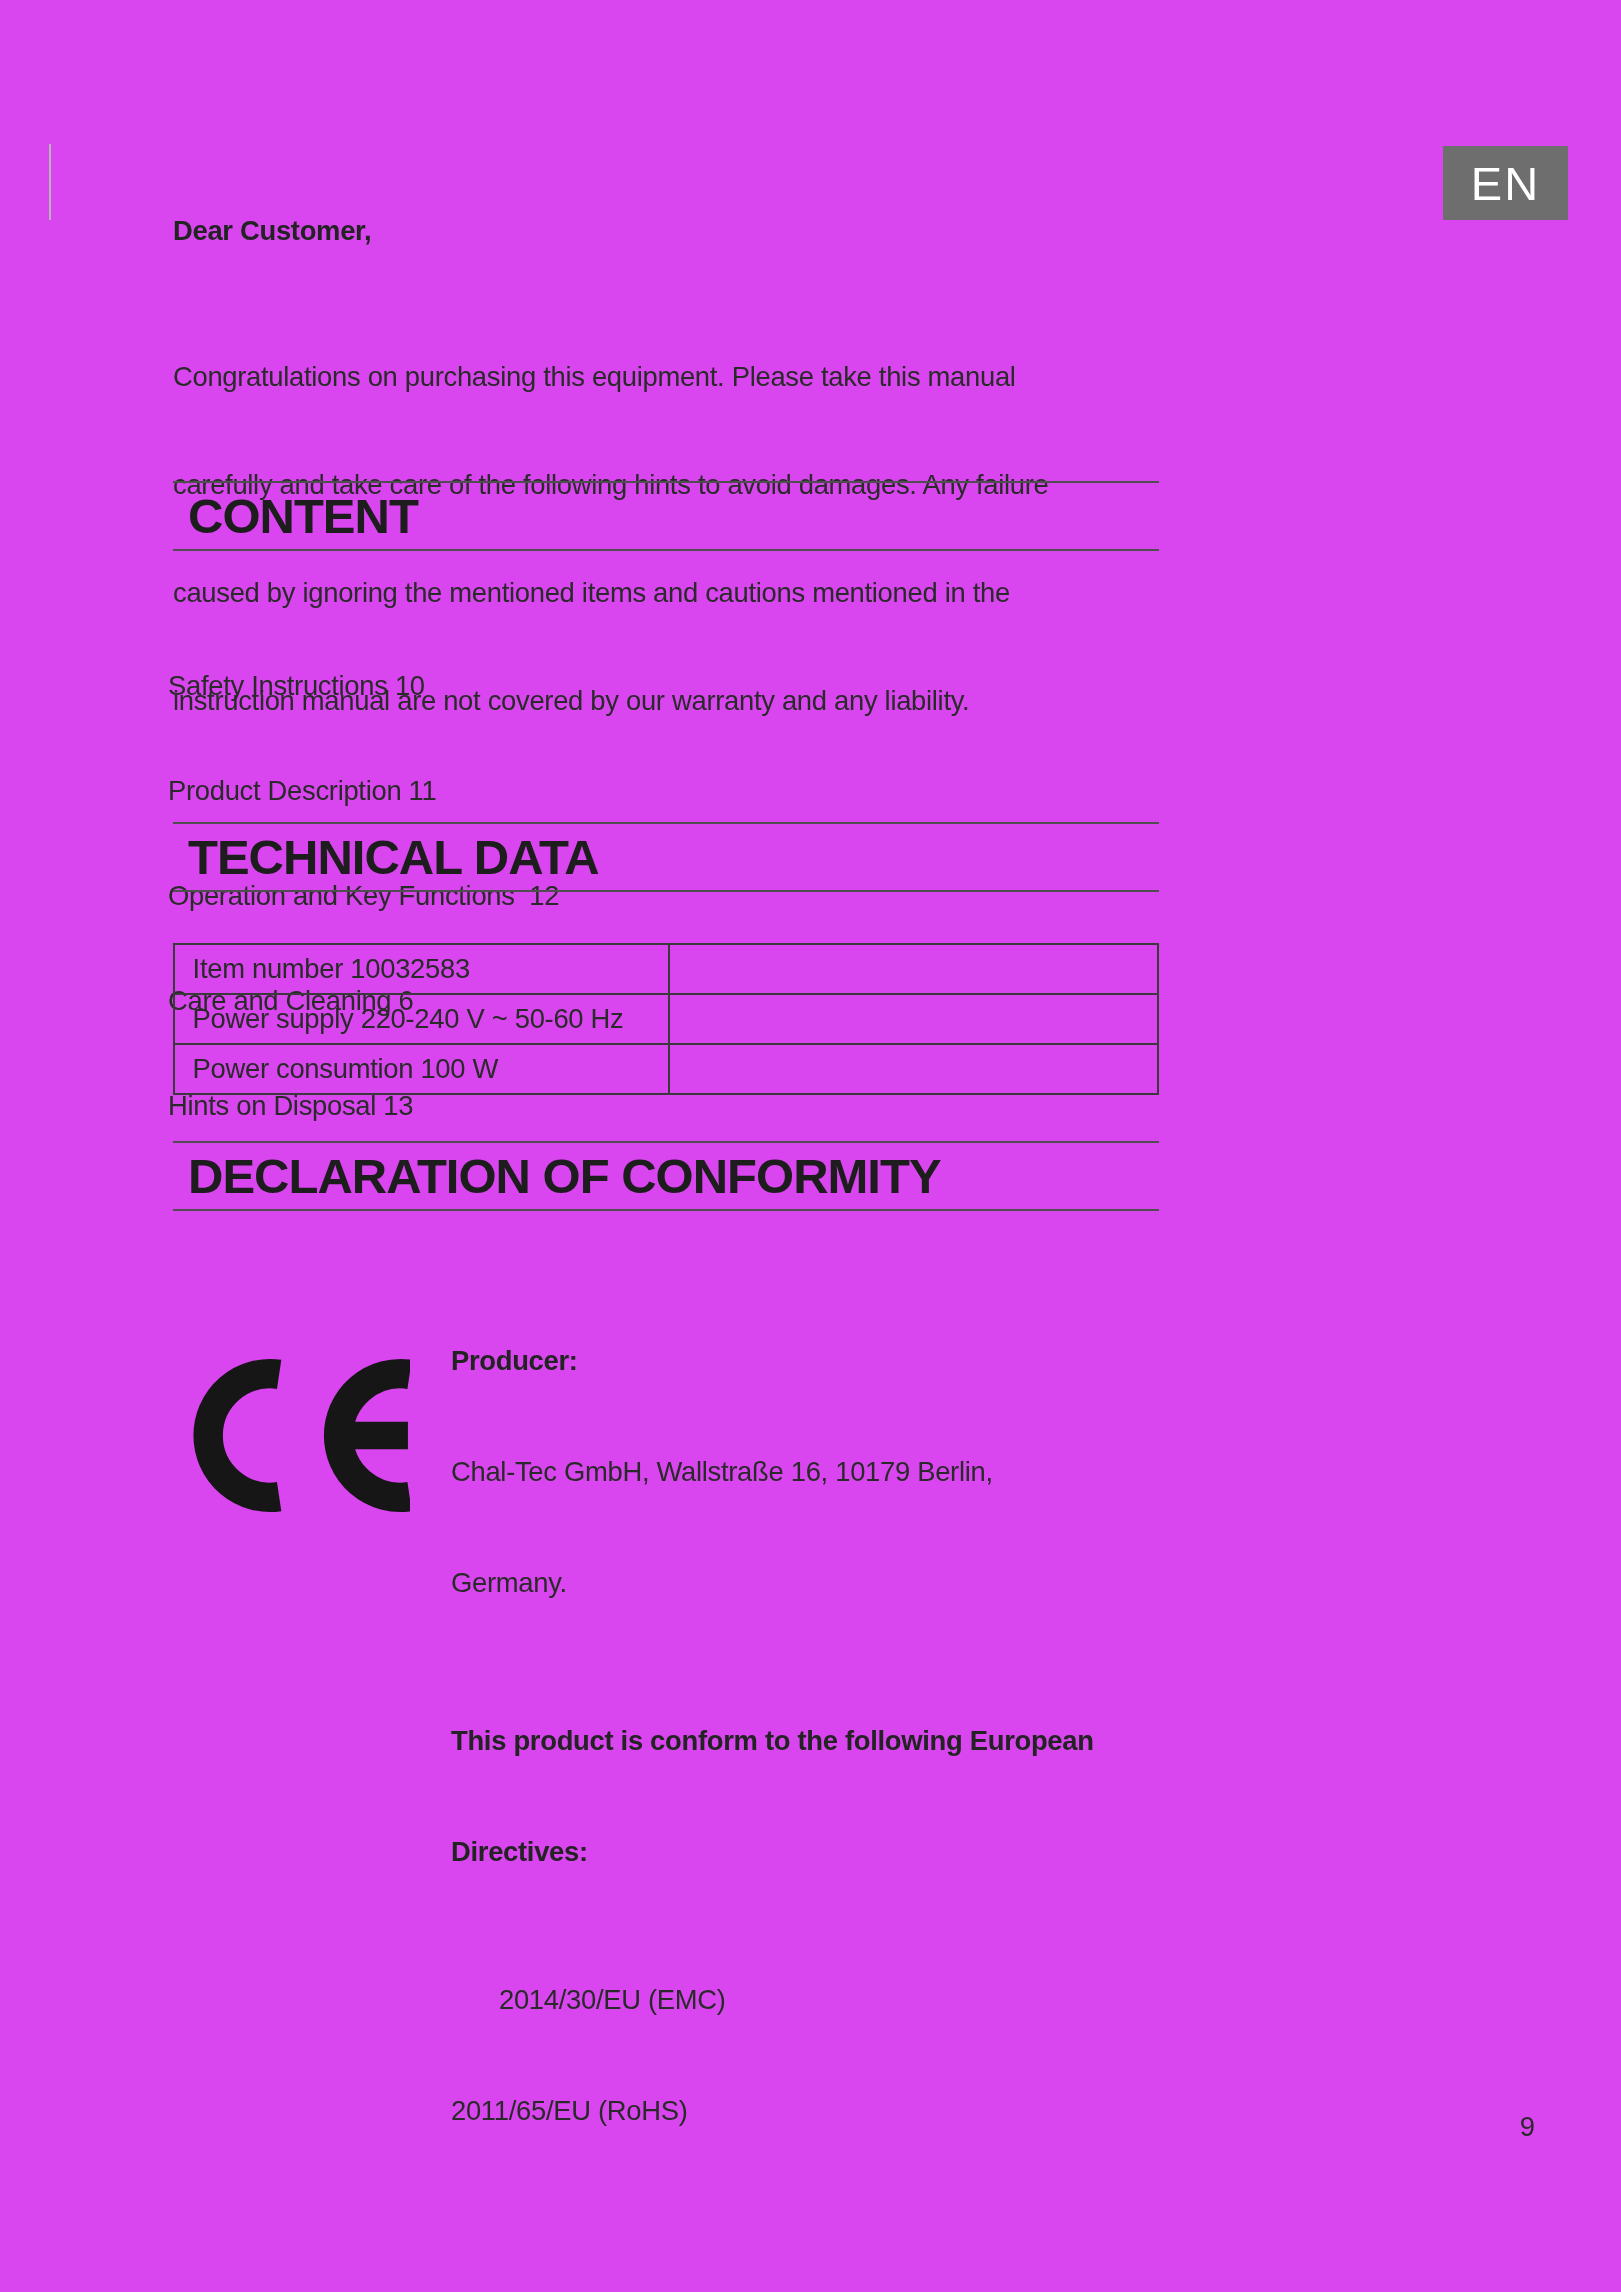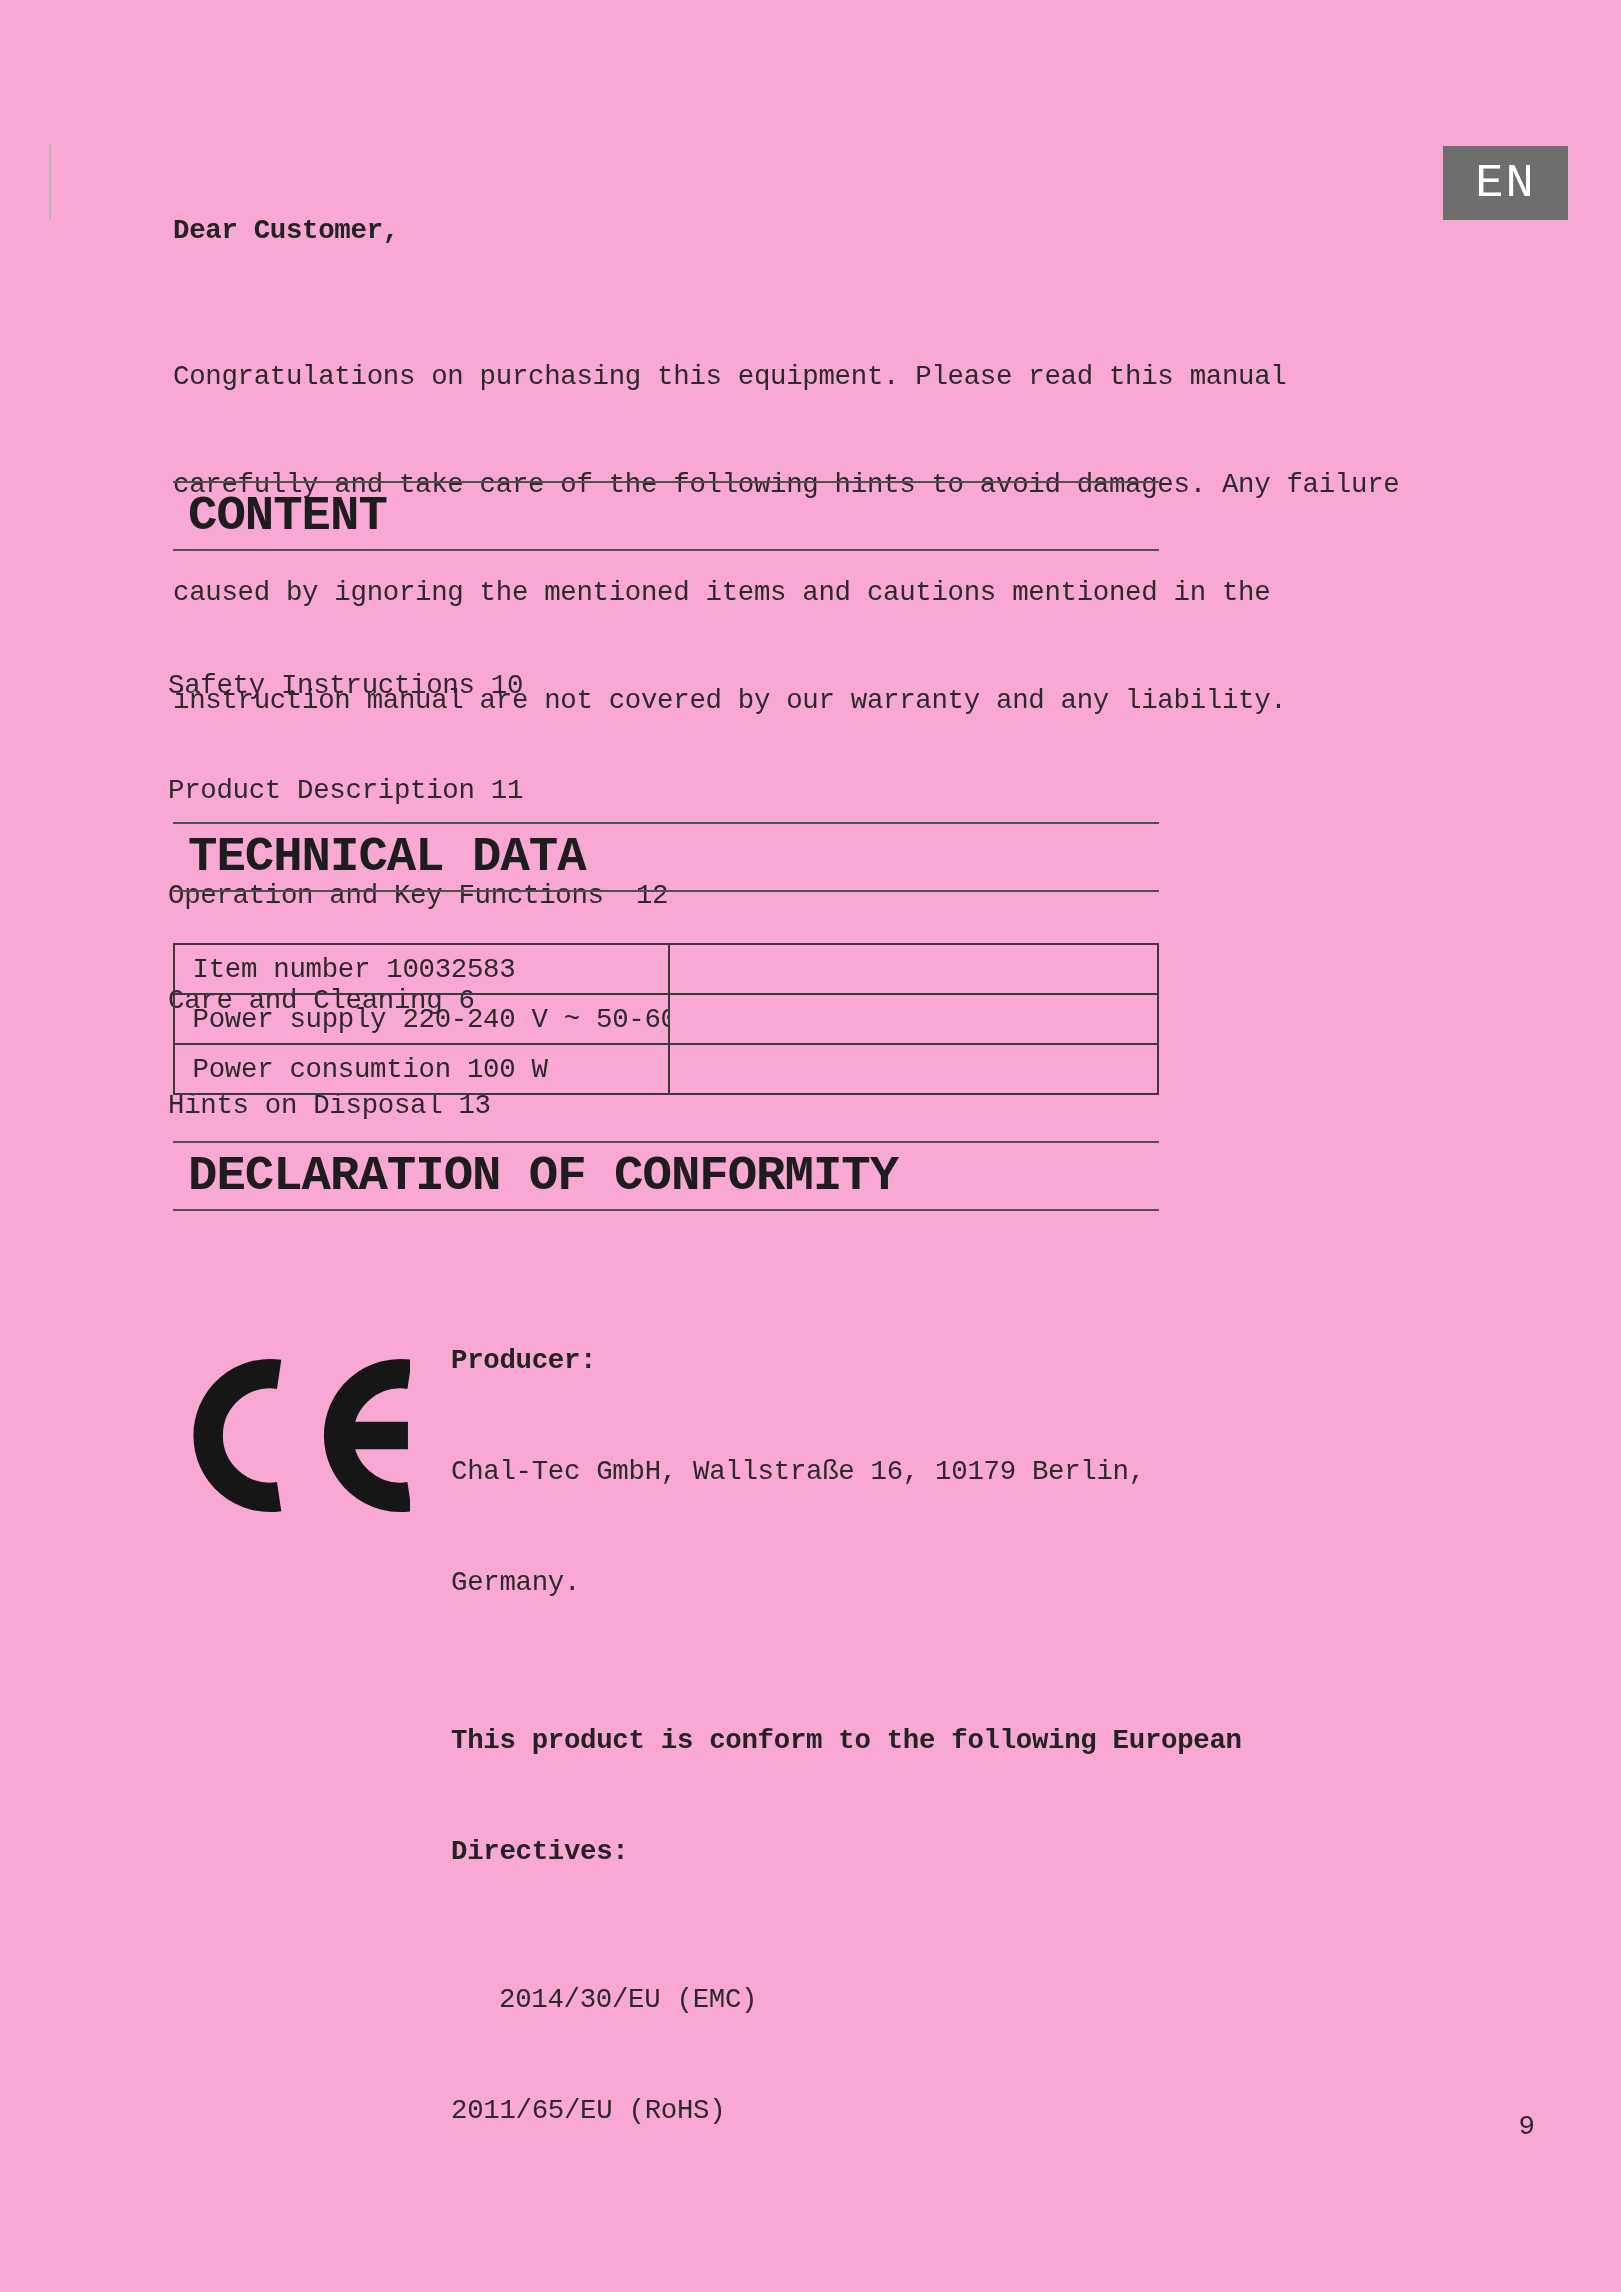--- a/index.html
+++ b/index.html
@@ -4,22 +4,22 @@
 <style>
   html, body {
     margin: 0;
     padding: 0;
     background: #ffffff;
   }
   .page {
     position: relative;
     width: 1621px;
     height: 2293px;
-    background: #f9a8d4;
-    font-family: Liberation Mono, monospace;
+    background: #d946ef;
+    font-family: Liberation Sans, sans-serif;
     color: #2a2a2a;
     overflow: hidden;
   }
   
   .vline {
     position: absolute;
     left: 49px;
     top: 144px;
     width: 2px;
     height: 76px;
@@ -139,21 +139,21 @@
 
 <div class="page">
 
   <div class="vline"></div>
 
   <div class="en-badge">EN</div>
 
   <div class="greeting-heading">Dear Customer,</div>
 
   <div class="intro">
-    <div>Congratulations on purchasing this equipment. Please read this manual</div>
+    <div>Congratulations on purchasing this equipment. Please take this manual</div>
     <div>carefully and take care of the following hints to avoid damages. Any failure</div>
     <div>caused by ignoring the mentioned items and cautions mentioned in the</div>
     <div>instruction manual are not covered by our warranty and any liability.</div>
   </div>
 
   <div class="section-header" style="top:481px;">
     <h2>CONTENT</h2>
   </div>
 
   <div class="content-list">

